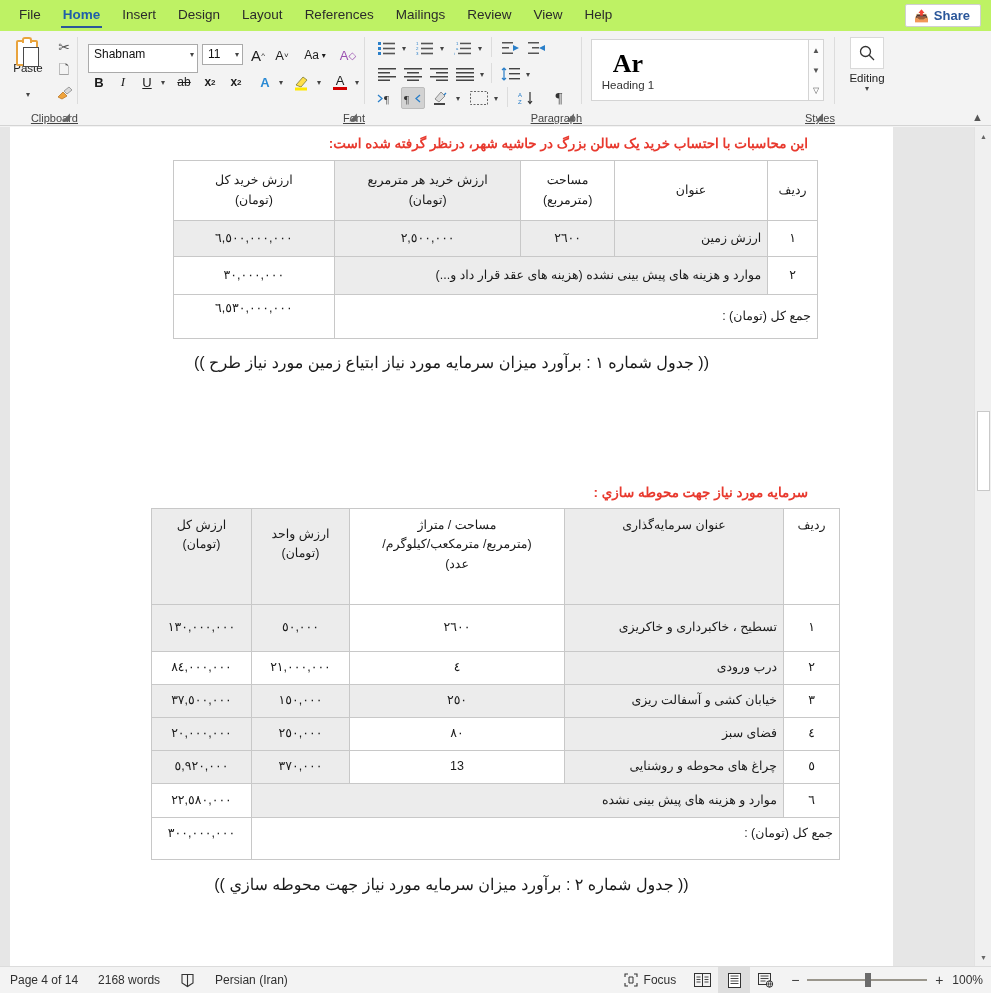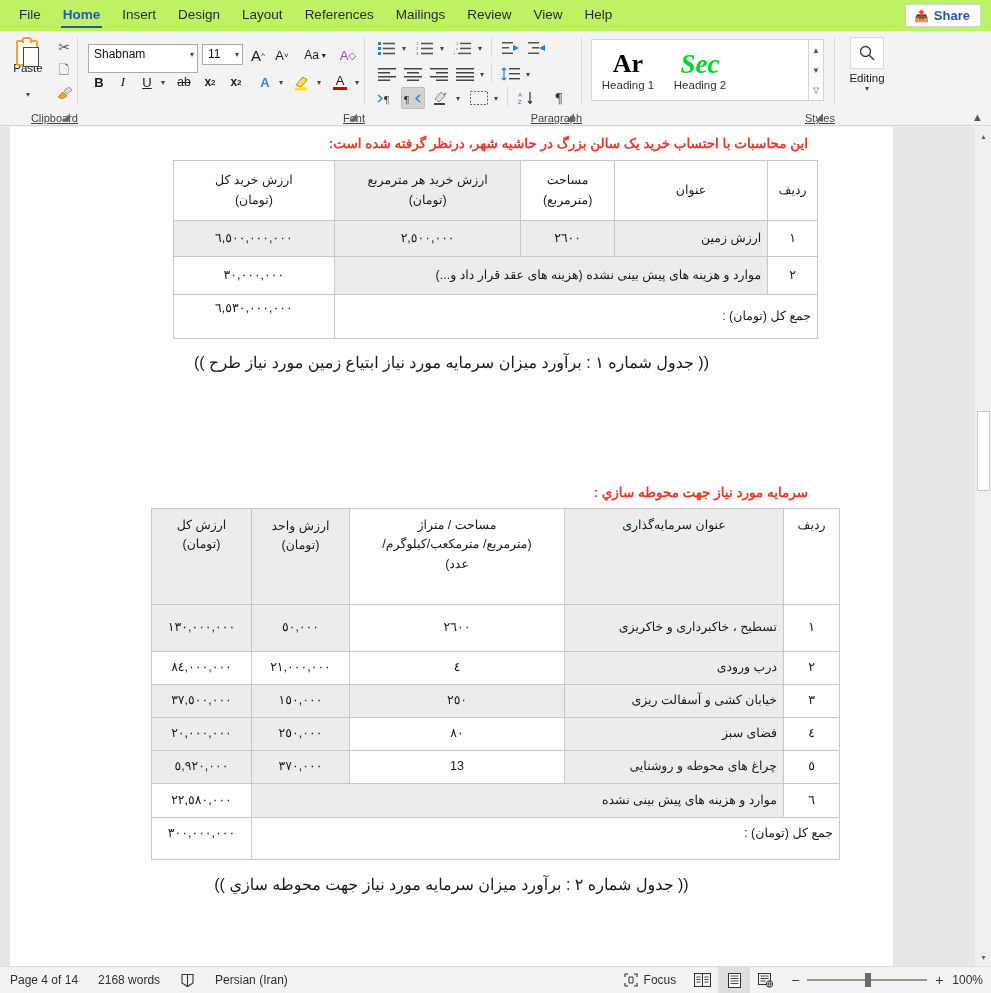--- a/index.html
+++ b/index.html
@@ -470,24 +470,20 @@
       <div class="grp-label">Paragraph</div>
       <div class="dlg" style="right:6px;">◢</div>
       <div class="grp-sep" style="right:0;"></div>
     </div>
 
     <div class="grp" id="g-styles">
       <div class="stylebox">
         <div class="stylecard">
           <div class="style-prev" style="font-family:'Liberation Serif',serif; font-weight:700; font-size:26px; color:#000;">Ar</div>
           <div class="style-nm">Heading 1</div>
-        </div>
-        <div class="stylecard">
-          <div class="style-prev" style="font-family:'Liberation Serif',serif; font-style:italic; font-weight:700; font-size:27px; color:#00d42a;">Sec</div>
-          <div class="style-nm">Heading 2</div>
         </div>
       </div>
       <div class="styles-scroll">
         <div class="ss-b">▲</div>
         <div class="ss-b">▼</div>
         <div class="ss-b">▽</div>
       </div>
       <div class="grp-label">Styles</div>
       <div class="dlg" style="right:10px;">◢</div>
       <div class="grp-sep" style="right:0;"></div>
@@ -572,21 +568,21 @@
         </colgroup>
         <tbody>
         <tr>
           <td style="height:96px; vertical-align:top; padding-top:7px;"><span>ردیف</span></td>
           <td class="shade" style="vertical-align:top; padding-top:7px;"><span>عنوان سرمایه‌گذاری</span></td>
           <td style="vertical-align:top; padding-top:7px;">
             <div>مساحت / متراژ</div>
             <div>(مترمربع/ مترمکعب/کیلوگرم/</div>
             <div>عدد)</div>
           </td>
-          <td class="shade" style="vertical-align:top; padding-top:8px;">
+          <td class="shade" style="vertical-align:top; padding-top:16px;">
             <div>ارزش واحد</div>
             <div>(تومان)</div>
           </td>
           <td class="shade" style="vertical-align:top; padding-top:7px;">
             <div>ارزش کل</div>
             <div>(تومان)</div>
           </td>
         </tr>
 
         <tr>

